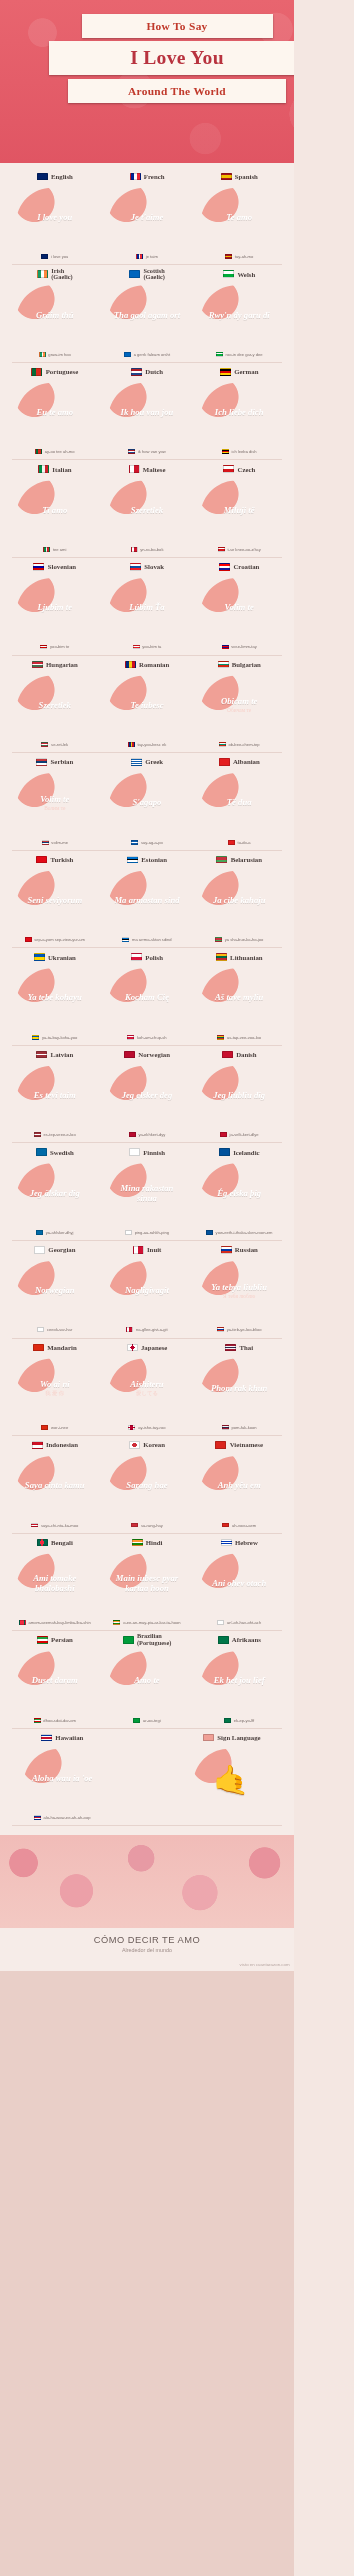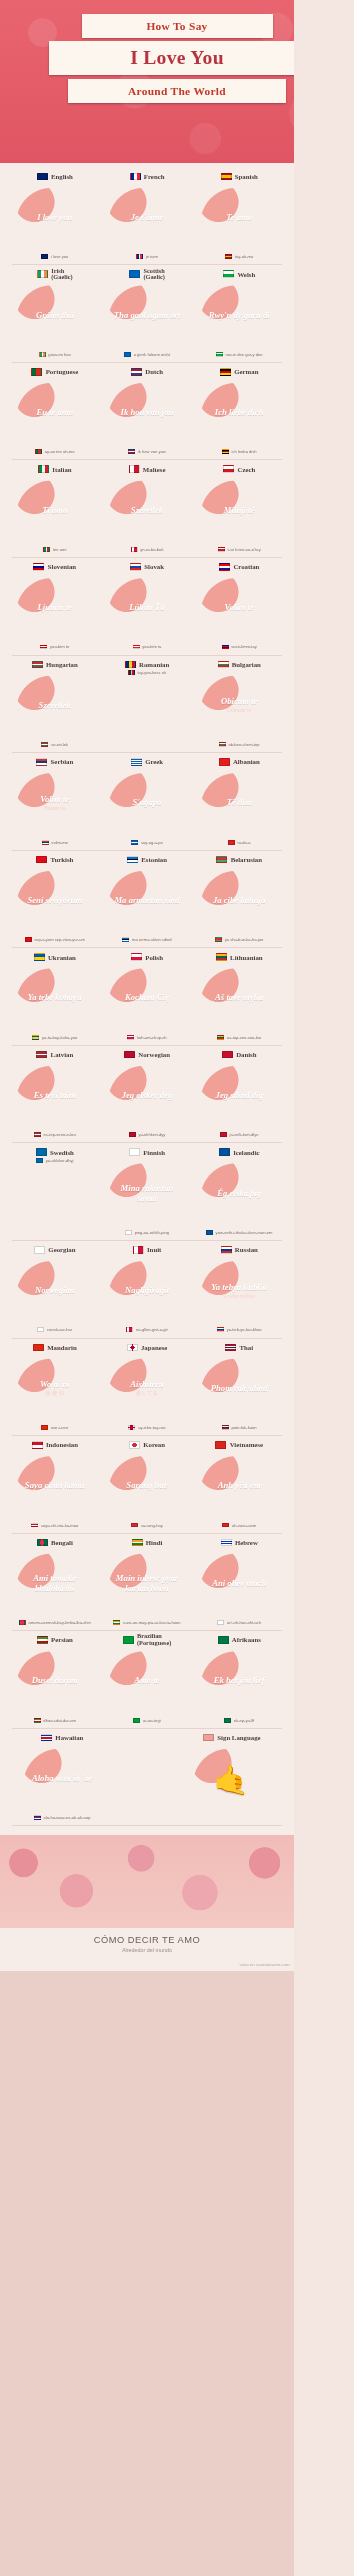--- a/index.html
+++ b/index.html
@@ -456,20 +456,23 @@
           <div class="pron">
             <span class="pron-flag" style="background: linear-gradient(rgb(206, 41, 57) 33%, rgb(255, 255, 255) 33%, rgb(255, 255, 255) 66%, rgb(71, 112, 80) 66%);"></span>
             <span class="pron-txt">se-ret-lek</span>
           </div>
         </div>
         <div class="card">
           <div class="lang-head">
             <span class="flag" style="background: linear-gradient(90deg, rgb(0, 43, 127) 33%, rgb(252, 209, 22) 33%, rgb(252, 209, 22) 66%, rgb(206, 17, 38) 66%);"></span>
             <span class="lang-name">Romanian</span>
           </div>
+          <div class="heart">
+            <div class="heart-txt">Te iubesc</div>
+          </div>
           <div class="pron">
             <span class="pron-flag" style="background: linear-gradient(90deg, rgb(0, 43, 127) 33%, rgb(252, 209, 22) 33%, rgb(252, 209, 22) 66%, rgb(206, 17, 38) 66%);"></span>
             <span class="pron-txt">tay-yoo-besc ek</span>
           </div>
         </div>
         <div class="card">
           <div class="lang-head">
             <span class="flag" style="background: linear-gradient(rgb(255, 255, 255) 33%, rgb(0, 150, 110) 33%, rgb(0, 150, 110) 66%, rgb(214, 38, 18) 66%);"></span>
             <span class="lang-name">Bulgarian</span>
           </div>
@@ -637,35 +640,38 @@
             <span class="pron-flag" style="background: linear-gradient(rgb(186, 12, 47), rgb(186, 12, 47));"></span>
             <span class="pron-txt">ya-ekhkert-dyy</span>
           </div>
         </div>
         <div class="card">
           <div class="lang-head">
             <span class="flag" style="background: linear-gradient(rgb(200, 16, 46), rgb(200, 16, 46));"></span>
             <span class="lang-name">Danish</span>
           </div>
           <div class="heart">
-            <div class="heart-txt">Jeg sdind dig</div>
+            <div class="heart-txt">Jeg liubliu dig</div>
           </div>
           <div class="pron">
             <span class="pron-flag" style="background: linear-gradient(rgb(200, 16, 46), rgb(200, 16, 46));"></span>
             <span class="pron-txt">ja-velk-kert-dlye</span>
           </div>
         </div>
       </div>
       <div class="sep"></div>
       <div class="row">
         <div class="card">
           <div class="lang-head">
             <span class="flag" style="background: linear-gradient(rgb(0, 106, 167), rgb(0, 106, 167));"></span>
             <span class="lang-name">Swedish</span>
           </div>
+          <div class="heart">
+            <div class="heart-txt">Jeg älskar dig</div>
+          </div>
           <div class="pron">
             <span class="pron-flag" style="background: linear-gradient(rgb(0, 106, 167), rgb(0, 106, 167));"></span>
             <span class="pron-txt">ya-ahlsker-dhyj</span>
           </div>
         </div>
         <div class="card">
           <div class="lang-head">
             <span class="flag" style="background: linear-gradient(rgb(255, 255, 255), rgb(255, 255, 255));"></span>
             <span class="lang-name">Finnish</span>
           </div>
@@ -763,21 +769,21 @@
             <span class="pron-flag" style="background: radial-gradient(circle, rgb(188, 0, 45) 0px, rgb(188, 0, 45) 2.2px, rgb(255, 255, 255) 2.2px);"></span>
             <span class="pron-txt">ay-ishe-tay-roo</span>
           </div>
         </div>
         <div class="card">
           <div class="lang-head">
             <span class="flag" style="background: linear-gradient(rgb(165, 25, 49) 16%, rgb(244, 245, 248) 16%, rgb(244, 245, 248) 33%, rgb(45, 42, 74) 33%, rgb(45, 42, 74) 66%, rgb(244, 245, 248) 66%, rgb(244, 245, 248) 83%, rgb(165, 25, 49) 83%);"></span>
             <span class="lang-name">Thai</span>
           </div>
           <div class="heart">
-            <div class="heart-txt">Phom rak sdind</div>
+            <div class="heart-txt">Phom rak khun</div>
           </div>
           <div class="pron">
             <span class="pron-flag" style="background: linear-gradient(rgb(165, 25, 49) 16%, rgb(244, 245, 248) 16%, rgb(244, 245, 248) 33%, rgb(45, 42, 74) 33%, rgb(45, 42, 74) 66%, rgb(244, 245, 248) 66%, rgb(244, 245, 248) 83%, rgb(165, 25, 49) 83%);"></span>
             <span class="pron-txt">pom-fak-koon</span>
           </div>
         </div>
       </div>
       <div class="sep"></div>
       <div class="row">
         <div class="card">

